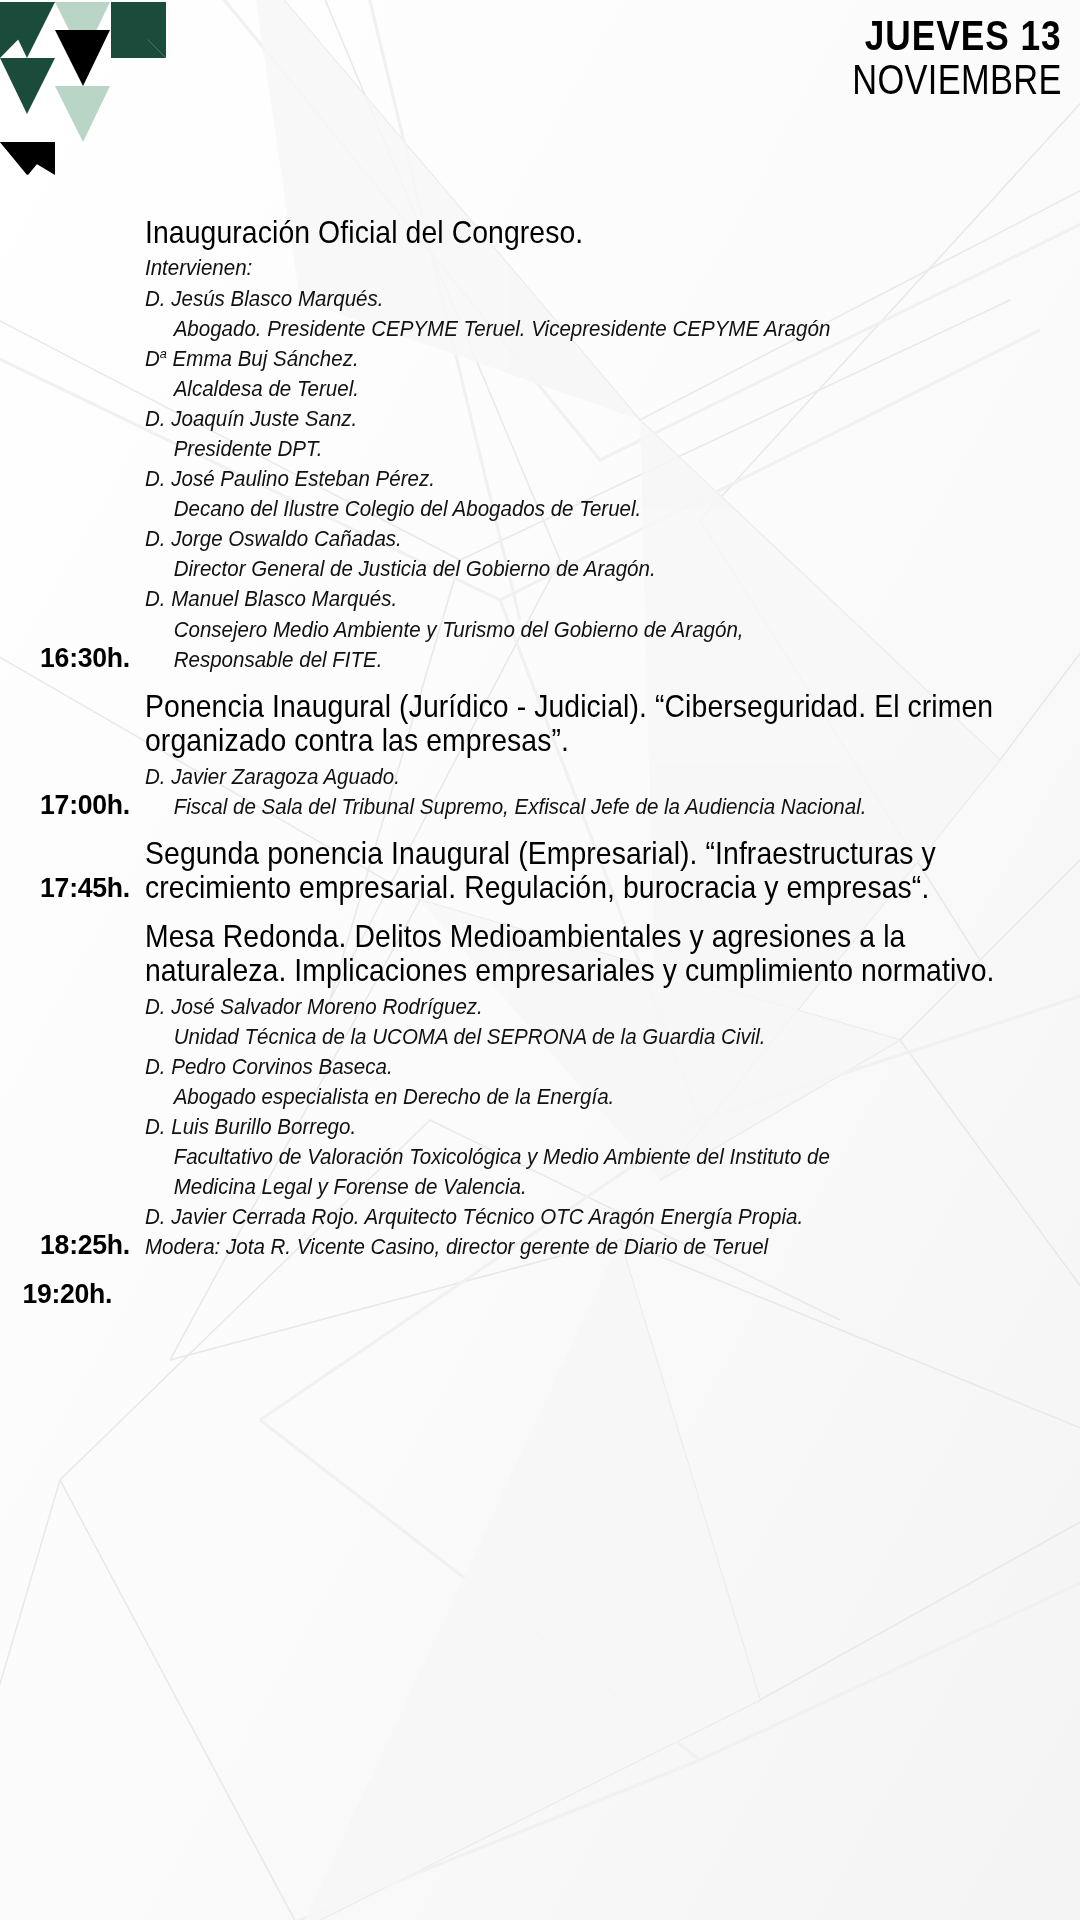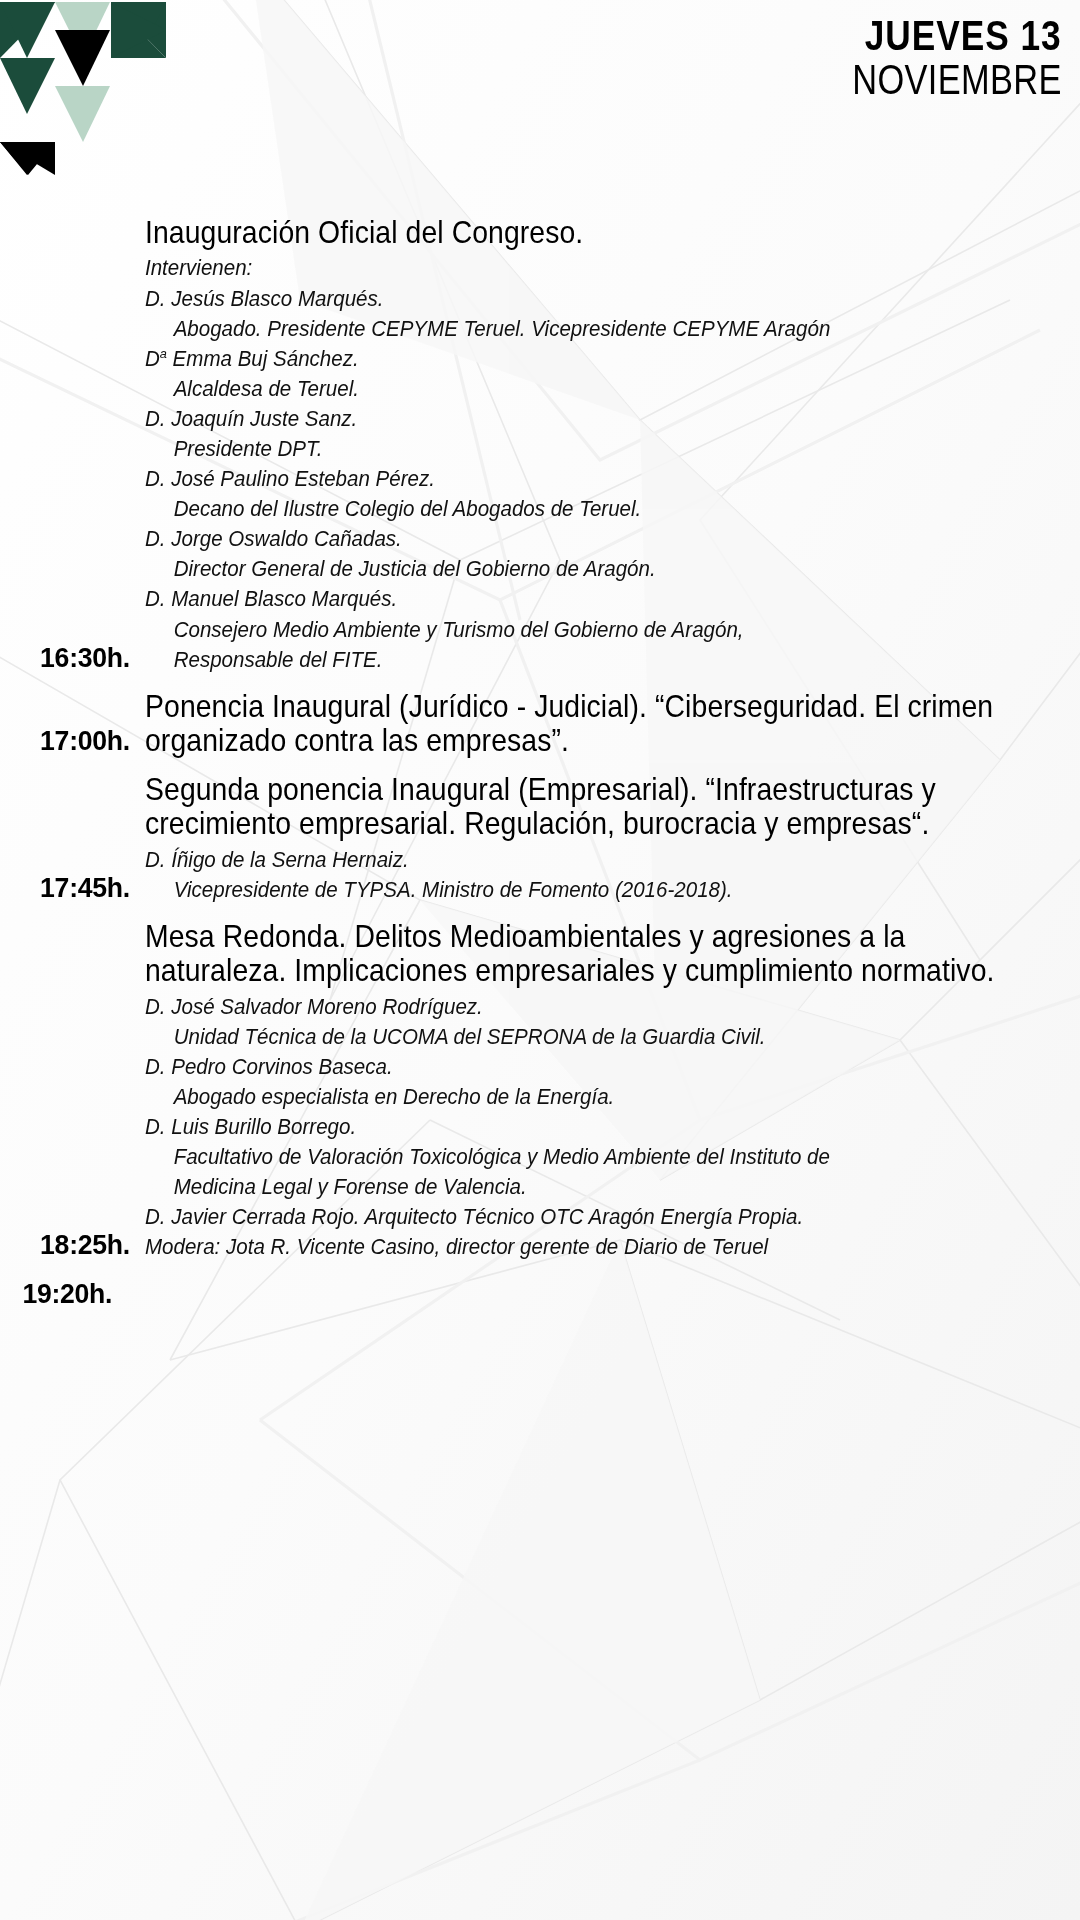--- a/index.html
+++ b/index.html
@@ -222,32 +222,32 @@
             <div class="p-line role">Responsable del FITE.</div>
           </div>
         </div>
       </div>
     </div>
     <div class="block">
       <div class="block-row">
         <div class="time">17:00h.</div>
         <div class="block-body">
           <div class="title">Ponencia Inaugural (Jurídico - Judicial). “Ciberseguridad. El crimen organizado contra las empresas”.</div>
+          <div class="people">
+            <div class="p-line name">D. Javier Zaragoza Aguado.</div>
+            <div class="p-line role">Fiscal de Sala del Tribunal Supremo, Exfiscal Jefe de la Audiencia Nacional.</div>
+          </div>
         </div>
       </div>
     </div>
     <div class="block">
       <div class="block-row">
         <div class="time">17:45h.</div>
         <div class="block-body">
           <div class="title">Segunda ponencia Inaugural (Empresarial). “Infraestructuras y crecimiento empresarial. Regulación, burocracia y empresas“.</div>
-          <div class="people">
-            <div class="p-line name">D. Íñigo de la Serna Hernaiz.</div>
-            <div class="p-line role">Vicepresidente de TYPSA. Ministro de Fomento (2016-2018).</div>
-          </div>
         </div>
       </div>
     </div>
     <div class="block">
       <div class="block-row">
         <div class="time">18:25h.</div>
         <div class="block-body">
           <div class="title">Mesa Redonda. Delitos Medioambientales y agresiones a la naturaleza. Implicaciones empresariales y cumplimiento normativo.</div>
           <div class="people">
             <div class="p-line name">D. José Salvador Moreno Rodríguez.</div>

